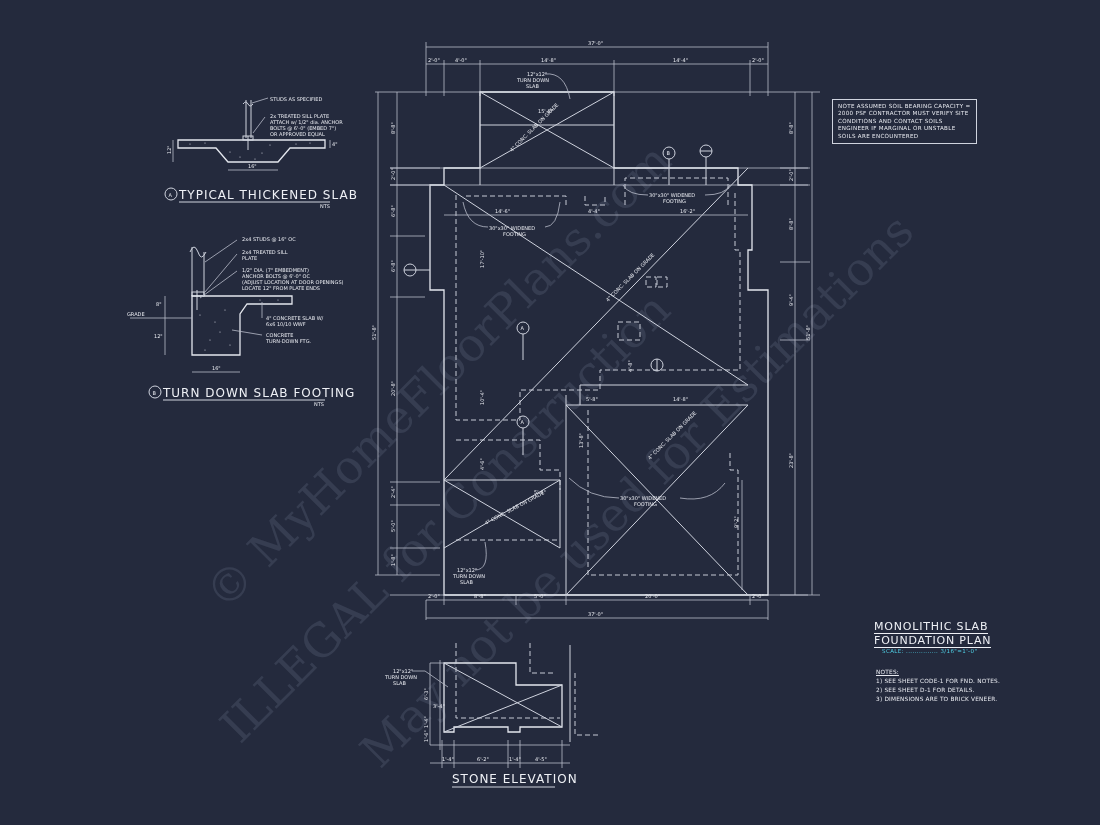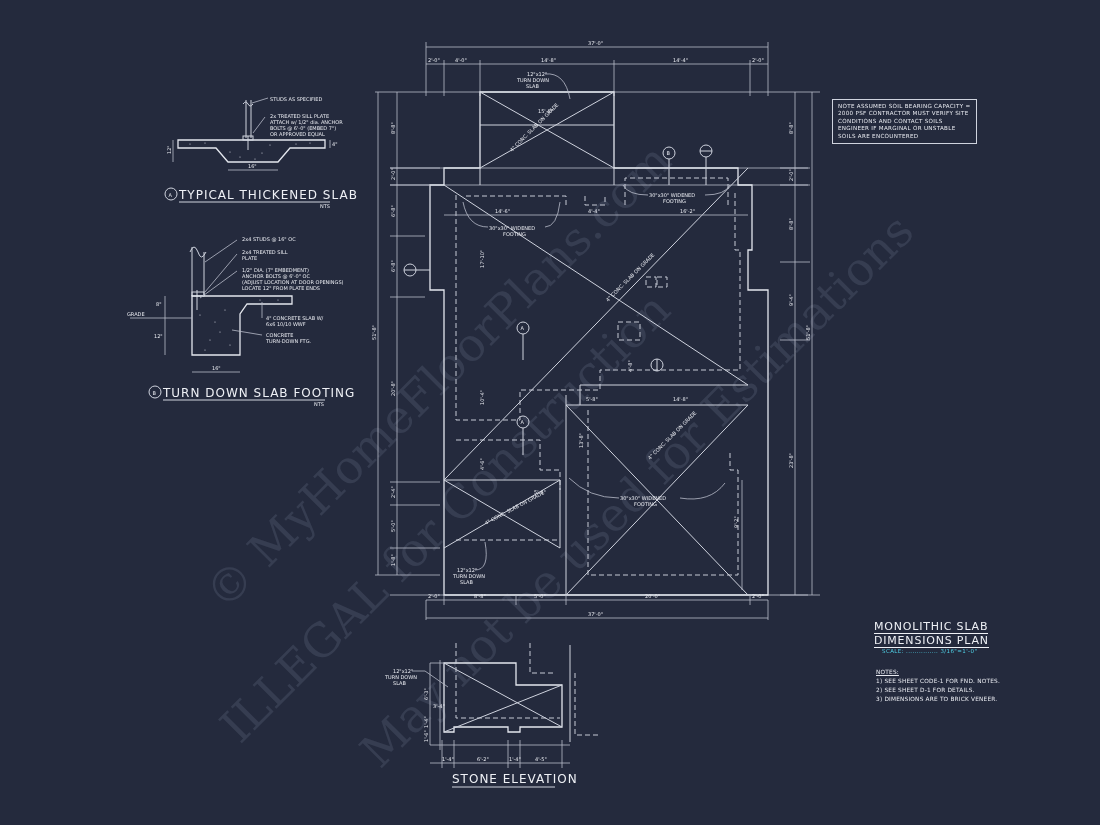--- a/index.html
+++ b/index.html
@@ -344,21 +344,21 @@
     <path class="dim" d="M412 671 L425 671 L448 687"></path>
     <text class="titlefill" x="452" y="783">STONE ELEVATION</text>
     <line class="ln" x1="452" y1="787" x2="555" y2="787"></line>
   </g>
 </svg>
 
 <div class="note-box" style="left:832px; top:99px; width:133px;">NOTE ASSUMED SOIL BEARING CAPACITY = 2000 PSF CONTRACTOR MUST VERIFY SITE CONDITIONS AND CONTACT SOILS ENGINEER IF MARGINAL OR UNSTABLE SOILS ARE ENCOUNTERED</div>
 
 <div class="plan-title" style="left:874px; top:620px;">
   <div><span class="line">MONOLITHIC SLAB</span></div>
-  <div><span class="line">DIMENSIONS PLAN</span></div>
+  <div><span class="line">FOUNDATION PLAN</span></div>
 </div>
 <div class="scale" style="left:882px; top:648px;">SCALE: ............... 3/16"=1'-0"</div>
 
 <div class="notes" style="left:876px; top:668px;">
   <div class="hdr">NOTES:</div>
   <div>1) SEE SHEET CODE-1 FOR FND. NOTES.</div>
   <div>2) SEE SHEET D-1 FOR DETAILS.</div>
   <div>3) DIMENSIONS ARE TO BRICK VENEER.</div>
 </div>
 

